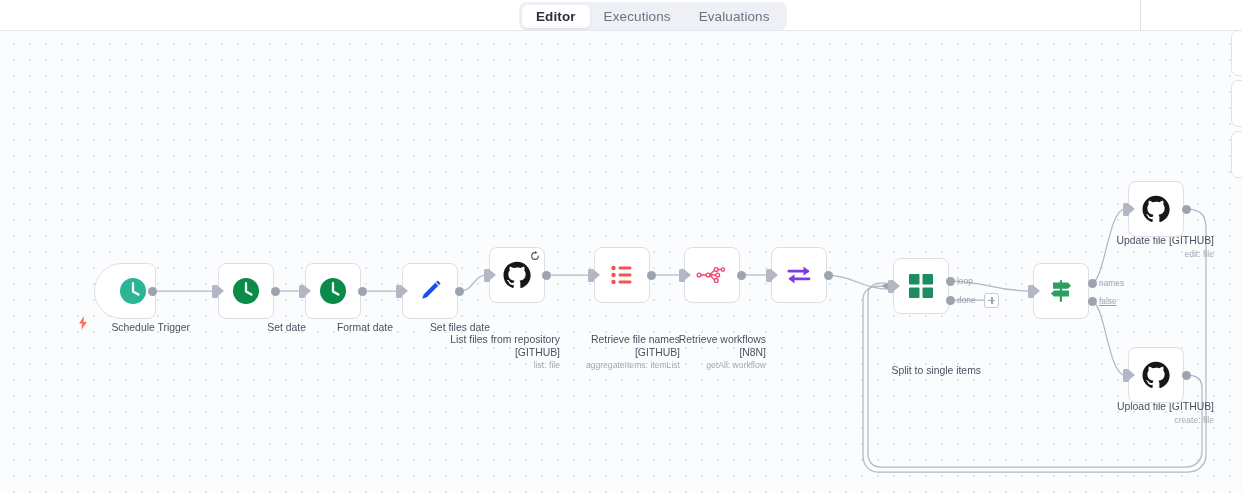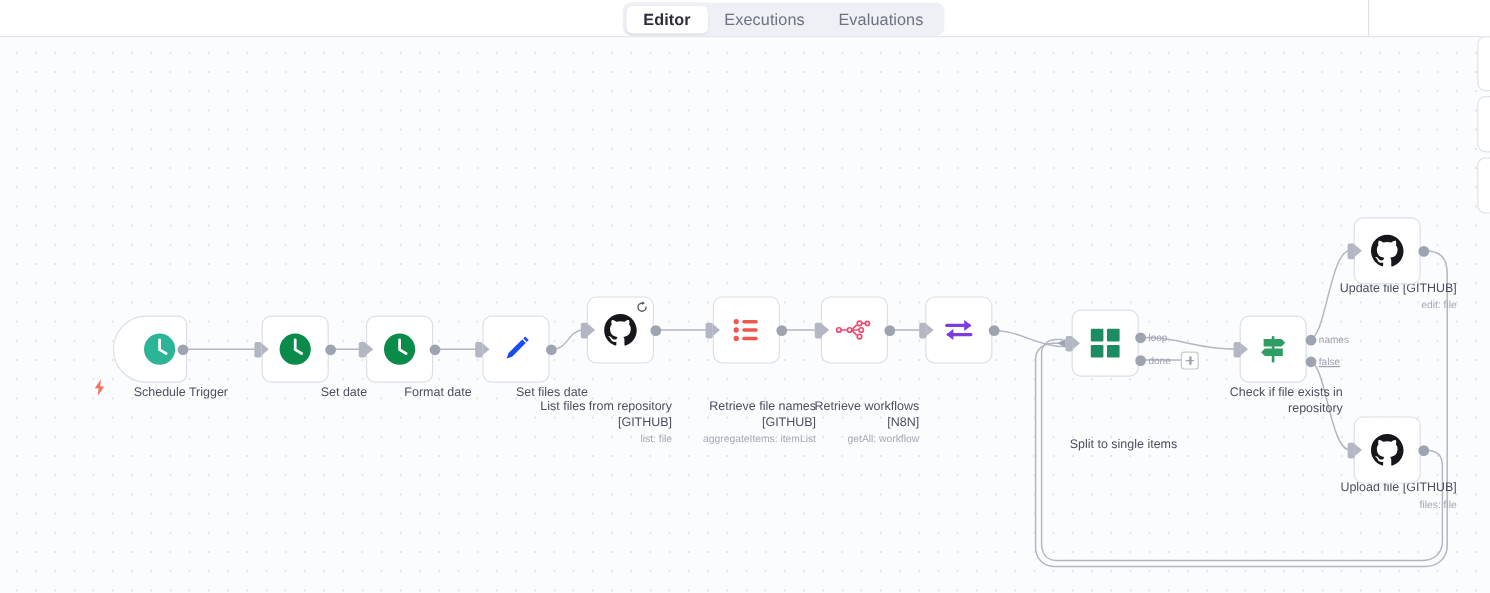--- a/index.html
+++ b/index.html
@@ -413,23 +413,20 @@
           <path d="M7,6.6 L22,6.6 L25,9.7 L22,12.8 L7,12.8 Z"></path>
           <path d="M23,14.4 L8,14.4 L5,17.5 L8,20.6 L23,20.6 Z"></path>
         </g>
       </svg>
     </span>
   </div>
   <div class="port-out" style="left:1088px; top:248px;"></div>
   <div class="port-label" style="left:1099px; top:247px;">names</div>
   <div class="port-out" style="left:1088px; top:266px;"></div>
   <div class="port-label" style="left:1099px; top:265px;text-decoration:underline;">false</div>
-  <div class="node-label" style="left:1003px; top:291px; width:116px;">
-    <span>Check if file exists in repository</span>
-  </div>
 
   <div class="port-in" style="left:1123px; top:172px;"></div>
   <div class="node" style="left:1128px; top:150px;">
     <span>
       <svg width="30" height="30" viewBox="0 0 24 24">
         <path fill="#16171a" d="M12,1.3 C6,1.3 1.2,6.1 1.2,12.1 c0,4.8 3.1,8.8 7.4,10.2 0.5,0.1 0.7-0.2 0.7-0.5 0-0.3 0-1 0-2 -3,0.7-3.6-1.4-3.6-1.4 -0.5-1.2-1.2-1.6-1.2-1.6 -1-0.7 0.1-0.7 0.1-0.7 1.1,0.1 1.6,1.1 1.6,1.1 1,1.7 2.6,1.2 3.2,0.9 0.1-0.7 0.4-1.2 0.7-1.5 -2.4-0.3-5-1.2-5-5.4 0-1.2 0.4-2.2 1.1-2.9 -0.1-0.3-0.5-1.4 0.1-2.9 0,0 0.9-0.3 3,1.1 0.9-0.2 1.8-0.4 2.7-0.4 0.9,0 1.9,0.1 2.7,0.4 2.1-1.4 3-1.1 3-1.1 0.6,1.5 0.2,2.6 0.1,2.9 0.7,0.8 1.1,1.7 1.1,2.9 0,4.2-2.6,5.1-5,5.4 0.4,0.3 0.8,1 0.8,2.1 0,1.5 0,2.8 0,3.2 0,0.3 0.2,0.7 0.8,0.5 4.3-1.4 7.4-5.5 7.4-10.2 C22.8,6.1 18,1.3 12,1.3z"></path>
       </svg>
     </span>
   </div>
   <div class="port-out" style="left:1182px; top:174px;"></div>
@@ -442,20 +439,20 @@
   <div class="node" style="left:1128px; top:316px;">
     <span>
       <svg width="30" height="30" viewBox="0 0 24 24">
         <path fill="#16171a" d="M12,1.3 C6,1.3 1.2,6.1 1.2,12.1 c0,4.8 3.1,8.8 7.4,10.2 0.5,0.1 0.7-0.2 0.7-0.5 0-0.3 0-1 0-2 -3,0.7-3.6-1.4-3.6-1.4 -0.5-1.2-1.2-1.6-1.2-1.6 -1-0.7 0.1-0.7 0.1-0.7 1.1,0.1 1.6,1.1 1.6,1.1 1,1.7 2.6,1.2 3.2,0.9 0.1-0.7 0.4-1.2 0.7-1.5 -2.4-0.3-5-1.2-5-5.4 0-1.2 0.4-2.2 1.1-2.9 -0.1-0.3-0.5-1.4 0.1-2.9 0,0 0.9-0.3 3,1.1 0.9-0.2 1.8-0.4 2.7-0.4 0.9,0 1.9,0.1 2.7,0.4 2.1-1.4 3-1.1 3-1.1 0.6,1.5 0.2,2.6 0.1,2.9 0.7,0.8 1.1,1.7 1.1,2.9 0,4.2-2.6,5.1-5,5.4 0.4,0.3 0.8,1 0.8,2.1 0,1.5 0,2.8 0,3.2 0,0.3 0.2,0.7 0.8,0.5 4.3-1.4 7.4-5.5 7.4-10.2 C22.8,6.1 18,1.3 12,1.3z"></path>
       </svg>
     </span>
   </div>
   <div class="port-out" style="left:1182px; top:340px;"></div>
   <div class="node-label" style="left:1098px; top:370px; width:116px;">
     <span>Upload file [GITHUB]</span>
-    <span class="sub">files: file</span>
+    <span class="sub">create: file</span>
   </div>
 
 </div>
 
 <div class="side-panel" id="side-panel-1"></div>
 <div class="side-panel" id="side-panel-2"></div>
 <div class="side-panel" id="side-panel-3"></div>
 
 </body></html>

